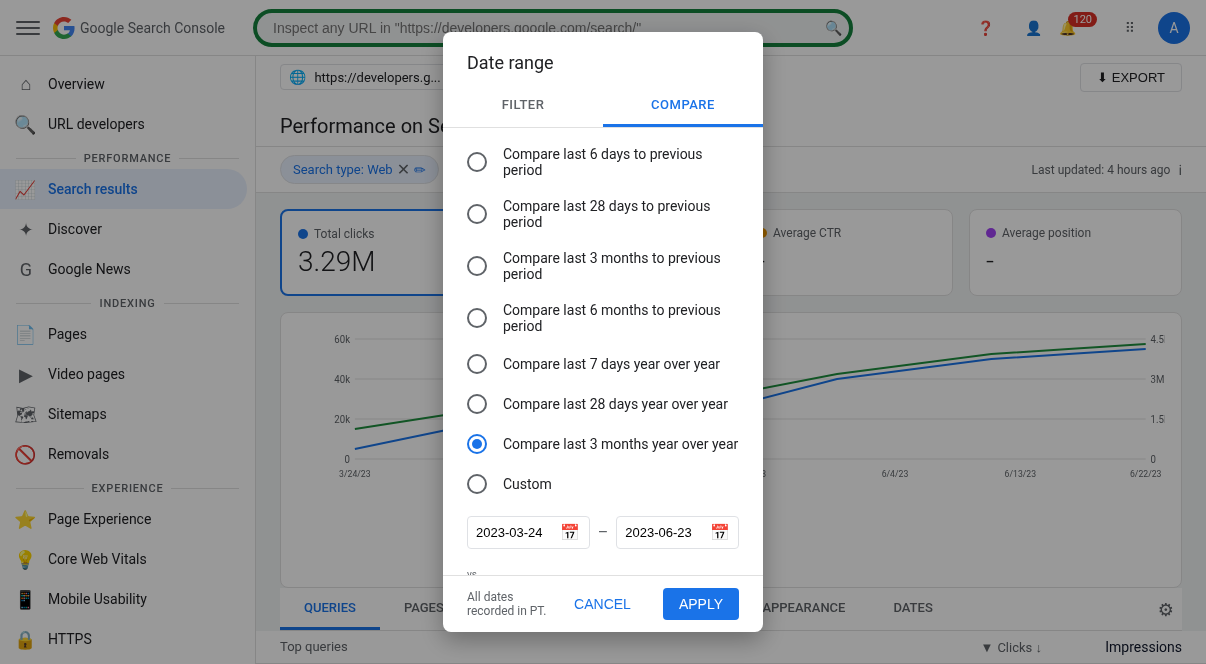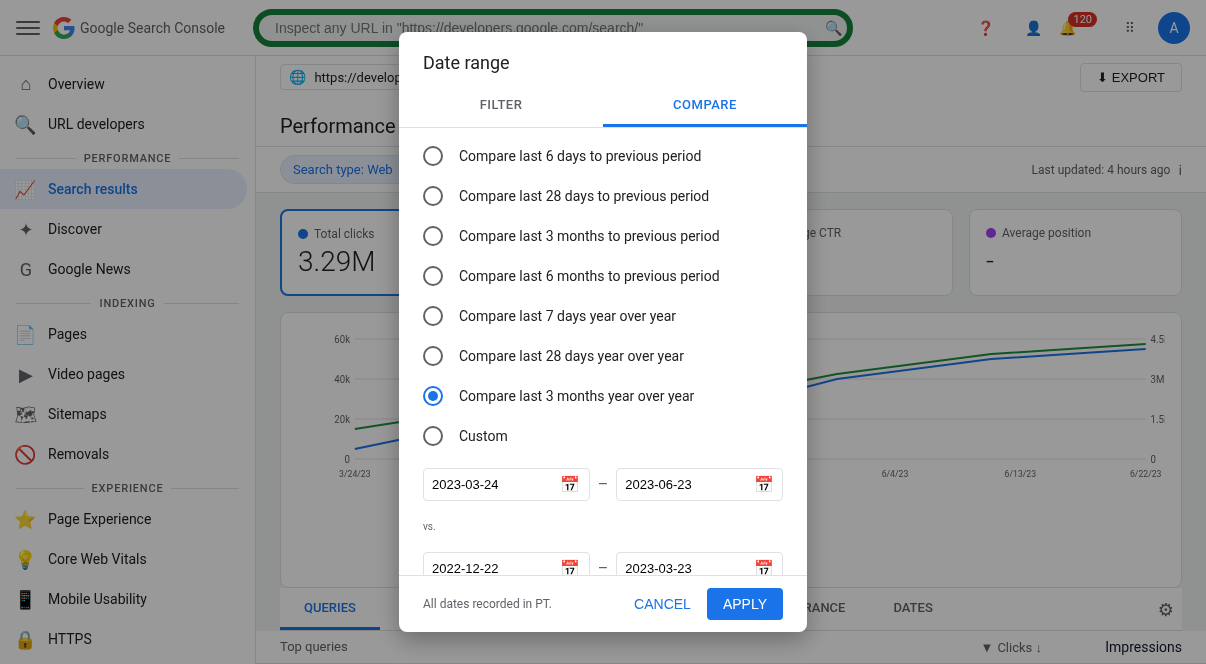--- a/index.html
+++ b/index.html
@@ -11,21 +11,21 @@
     .main-area { display: flex; flex: 1; overflow: hidden; }
     .sidebar { width: 256px; background: #fff; border-right: 1px solid #e0e0e0; padding: 8px 0; overflow-y: auto; flex-shrink: 0; }
     .content { flex: 1; overflow: hidden; background: #f1f3f4; display: flex; flex-direction: column; }
 
     
     .hamburger-icon { width: 24px; height: 24px; display: flex; flex-direction: column; justify-content: center; gap: 4px; cursor: pointer; flex-shrink: 0; }
     .hamburger-icon span { display: block; height: 2px; background: #5f6368; border-radius: 1px; }
     .google-logo { display: flex; align-items: center; gap: 4px; }
     .search-console-text { font-size: 14px; color: #5f6368; white-space: nowrap; }
     .search-bar { flex: 1; max-width: 600px; margin: 0 16px; }
-    .search-bar input { width: 100%; height: 38px; border: 6px solid #15803d; border-radius: 20px; padding: 0 40px 0 16px; font-size: 14px; background: #f1f3f4; outline: none; }
+    .search-bar input { width: 100%; height: 38px; border: 4px solid #15803d; border-radius: 20px; padding: 0 40px 0 16px; font-size: 14px; background: #f1f3f4; outline: none; }
     .search-icon-wrap { position: relative; display: flex; align-items: center; }
     .search-magnifier { position: absolute; right: 10px; top: 50%; transform: translateY(-50%); color: #5f6368; }
     .top-bar-right { display: flex; align-items: center; gap: 8px; margin-left: auto; }
     .icon-btn { width: 40px; height: 40px; border-radius: 50%; display: flex; align-items: center; justify-content: center; cursor: pointer; color: #5f6368; }
     .badge { background: #d93025; color: #fff; border-radius: 10px; font-size: 11px; padding: 1px 5px; position: relative; top: -8px; left: -8px; }
     .avatar { width: 32px; height: 32px; border-radius: 50%; background: #1a73e8; color: #fff; display: flex; align-items: center; justify-content: center; font-size: 14px; cursor: pointer; }
 
     
     .sidebar-item { display: flex; align-items: center; gap: 12px; padding: 10px 16px; cursor: pointer; border-radius: 0 24px 24px 0; margin-right: 8px; color: #202124; font-size: 14px; }
     .sidebar-item.active { background: #e8f0fe; color: #1a73e8; font-weight: 500; }
@@ -54,41 +54,41 @@
     
     .chart-area { background: #fff; margin: 0 24px; border: 1px solid #e0e0e0; border-radius: 8px; padding: 16px; flex: 1; }
 
     
     .bottom-tabs { display: flex; border-bottom: 1px solid #e0e0e0; background: #fff; margin: 0 24px; }
     .bottom-tab { padding: 12px 24px; font-size: 13px; font-weight: 500; color: #5f6368; cursor: pointer; border-bottom: 3px solid transparent; }
     .bottom-tab.active { color: #1a73e8; border-bottom-color: #1a73e8; }
 
     
     .modal-overlay { position: absolute; top: 0; left: 0; width: 100%; height: 100%; background: rgba(0,0,0,0.4); z-index: 100; display: flex; align-items: center; justify-content: center; }
-    .modal { background: #fff; border-radius: 8px; width: 408px; max-height: 600px; overflow: hidden; display: flex; flex-direction: column; box-shadow: 0 8px 24px rgba(0,0,0,0.3); }
+    .modal { background: #fff; border-radius: 8px; width: 320px; max-height: 600px; overflow: hidden; display: flex; flex-direction: column; box-shadow: 0 8px 24px rgba(0,0,0,0.3); }
     .modal-title { font-size: 18px; font-weight: 400; padding: 20px 24px 12px; color: #202124; }
     .modal-tabs { display: flex; border-bottom: 1px solid #e0e0e0; }
     .modal-tab { flex: 1; text-align: center; padding: 12px; font-size: 13px; font-weight: 500; color: #5f6368; cursor: pointer; border-bottom: 3px solid transparent; letter-spacing: 0.5px; }
     .modal-tab.active { color: #1a73e8; border-bottom-color: #1a73e8; }
     .modal-body { flex: 1; overflow-y: auto; padding: 8px 0; }
     .radio-option { display: flex; align-items: center; gap: 16px; padding: 10px 24px; cursor: pointer; }
     .radio-circle { width: 20px; height: 20px; border-radius: 50%; border: 2px solid #5f6368; display: flex; align-items: center; justify-content: center; flex-shrink: 0; }
     .radio-circle.selected { border-color: #1a73e8; }
     .radio-circle.selected::after { content: ''; width: 10px; height: 10px; border-radius: 50%; background: #1a73e8; }
     .radio-label { font-size: 14px; color: #202124; }
     .date-section { padding: 12px 24px; }
     .date-row { display: flex; align-items: center; gap: 8px; }
     .date-input-wrap { display: flex; align-items: center; border: 1px solid #dfe1e5; border-radius: 4px; padding: 6px 8px; background: #fff; flex: 1; }
     .date-input-wrap input { border: none; outline: none; font-size: 13px; width: 100%; }
     .date-sep { color: #5f6368; font-size: 16px; }
     .cal-icon { color: #5f6368; cursor: pointer; font-size: 16px; margin-left: 4px; }
     .vs-label { padding: 8px 24px; font-size: 10px; color: #5f6368; }
     .modal-footer { display: flex; align-items: center; justify-content: space-between; padding: 12px 24px; border-top: 1px solid #e0e0e0; }
     .footer-note { font-size: 12px; color: #5f6368; }
-    .modal-actions { display: flex; gap: 0; }
+    .modal-actions { display: flex; gap: 16px; }
     .btn-cancel { padding: 8px 16px; border: none; background: none; color: #1a73e8; font-size: 14px; font-weight: 500; cursor: pointer; border-radius: 4px; }
     .btn-apply { padding: 8px 16px; border: none; background: #1a73e8; color: #fff; font-size: 14px; font-weight: 500; cursor: pointer; border-radius: 4px; }
 
     
     .chart-placeholder { width: 100%; height: 160px; }
   </style>
 </head>
 <body>
 
 <div class="app-container">

